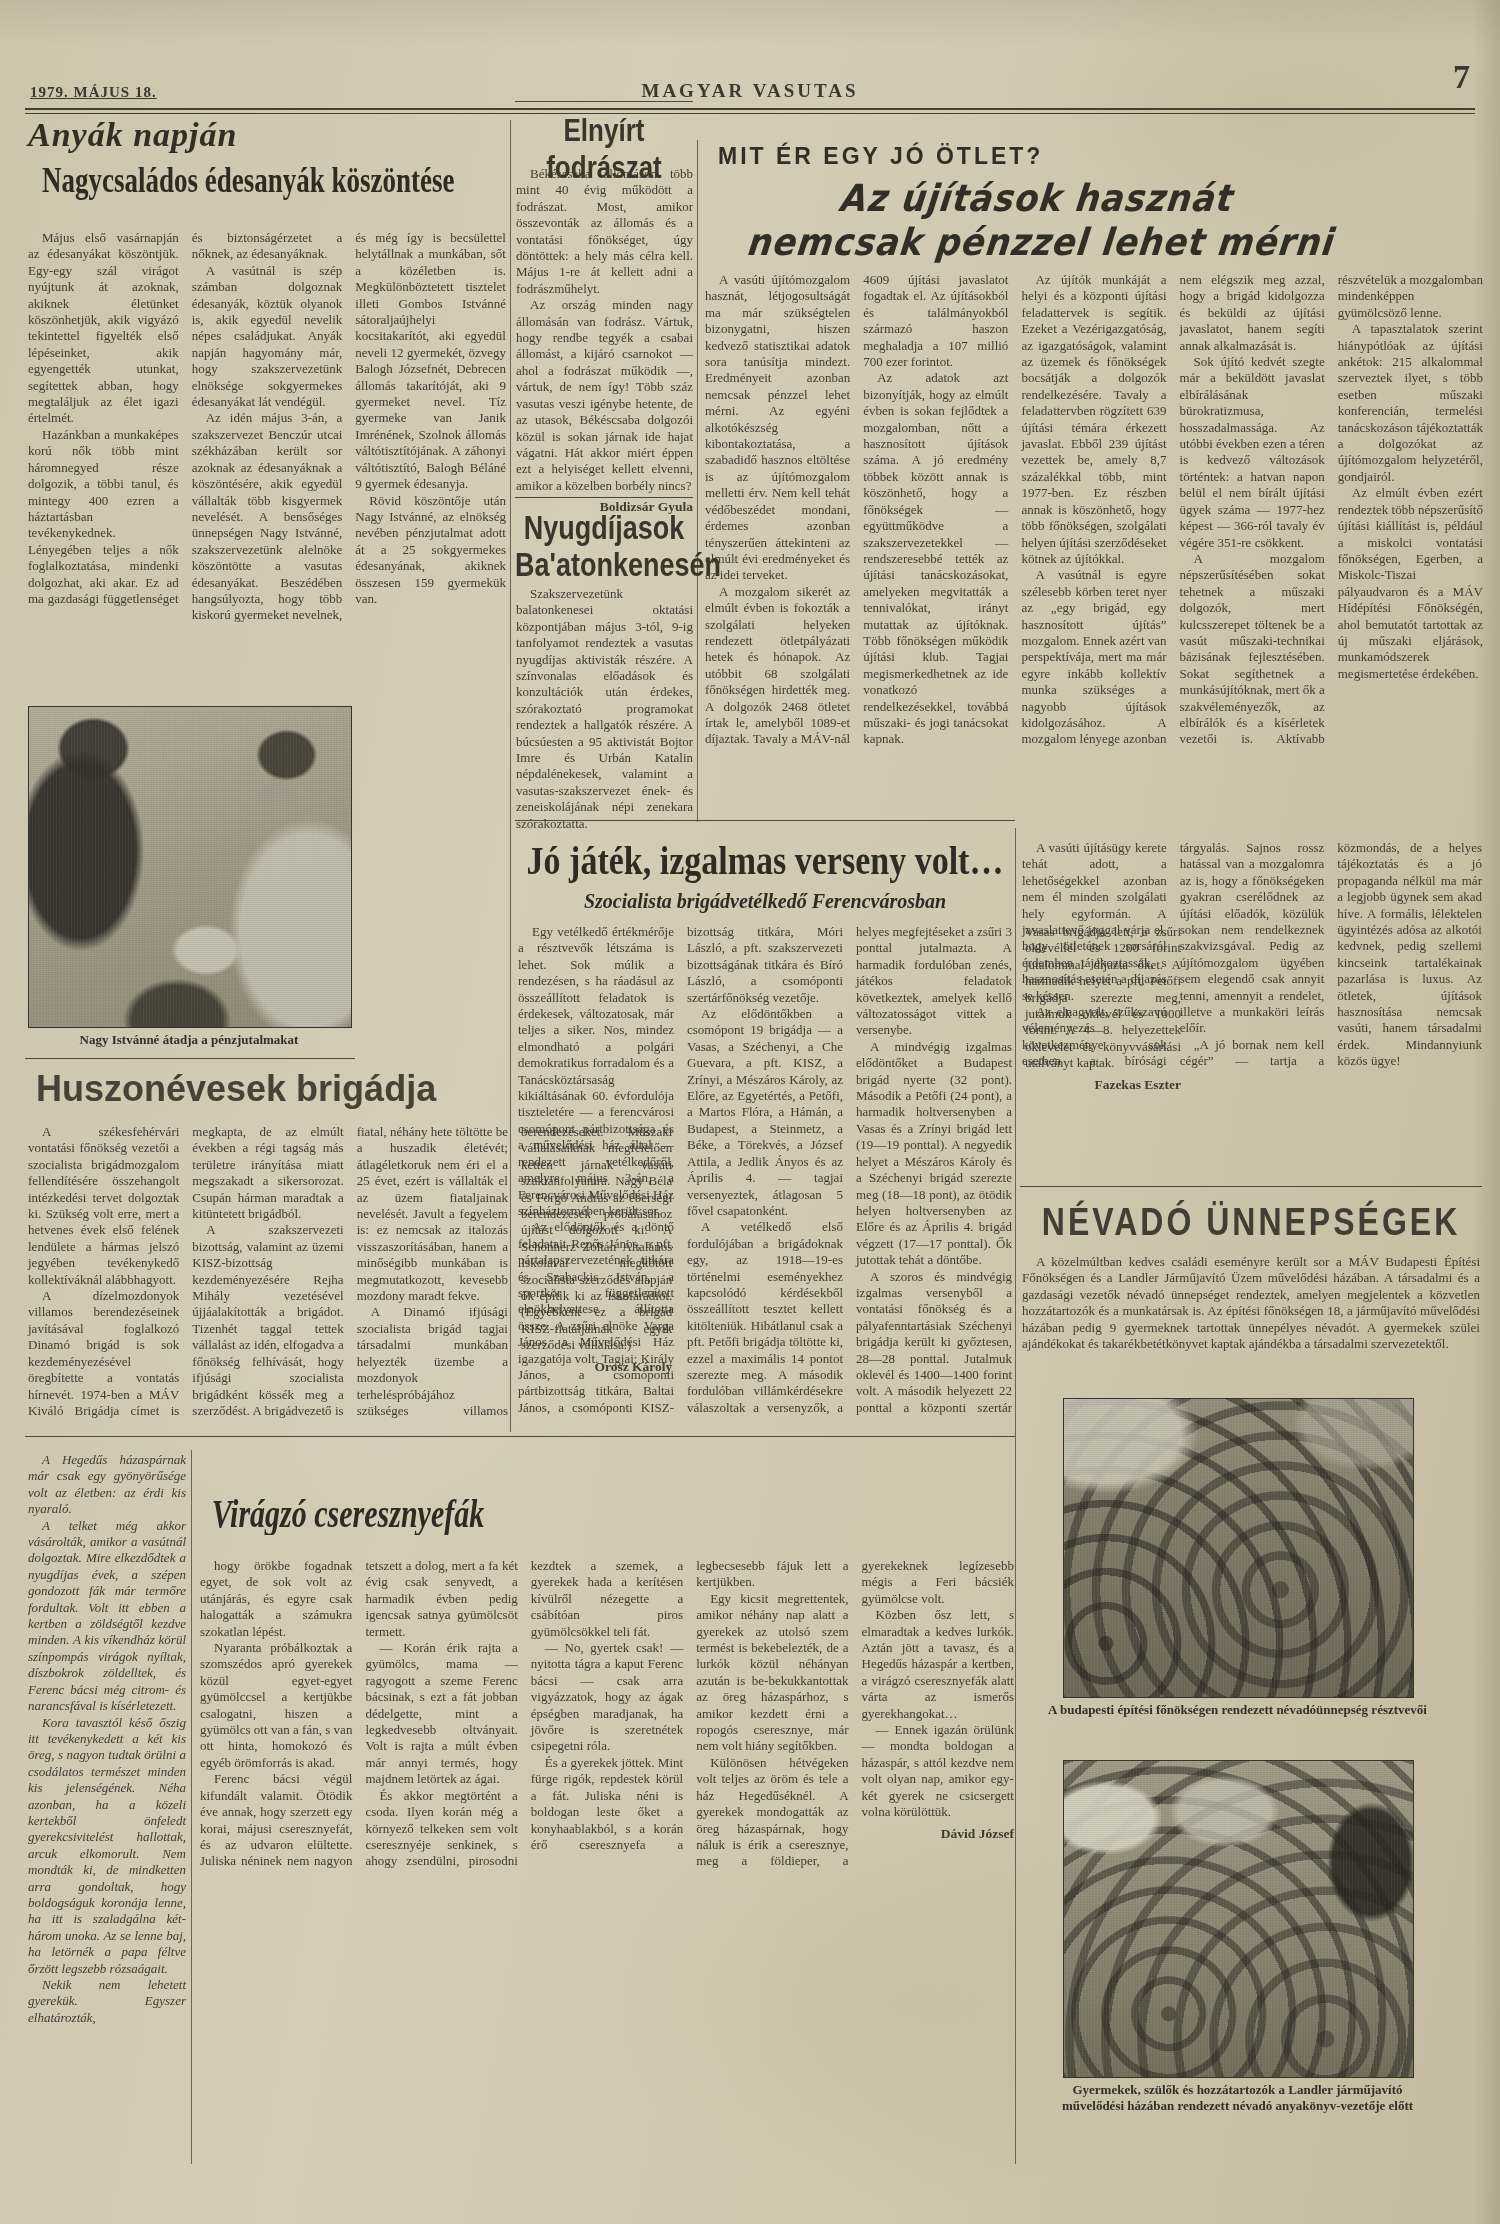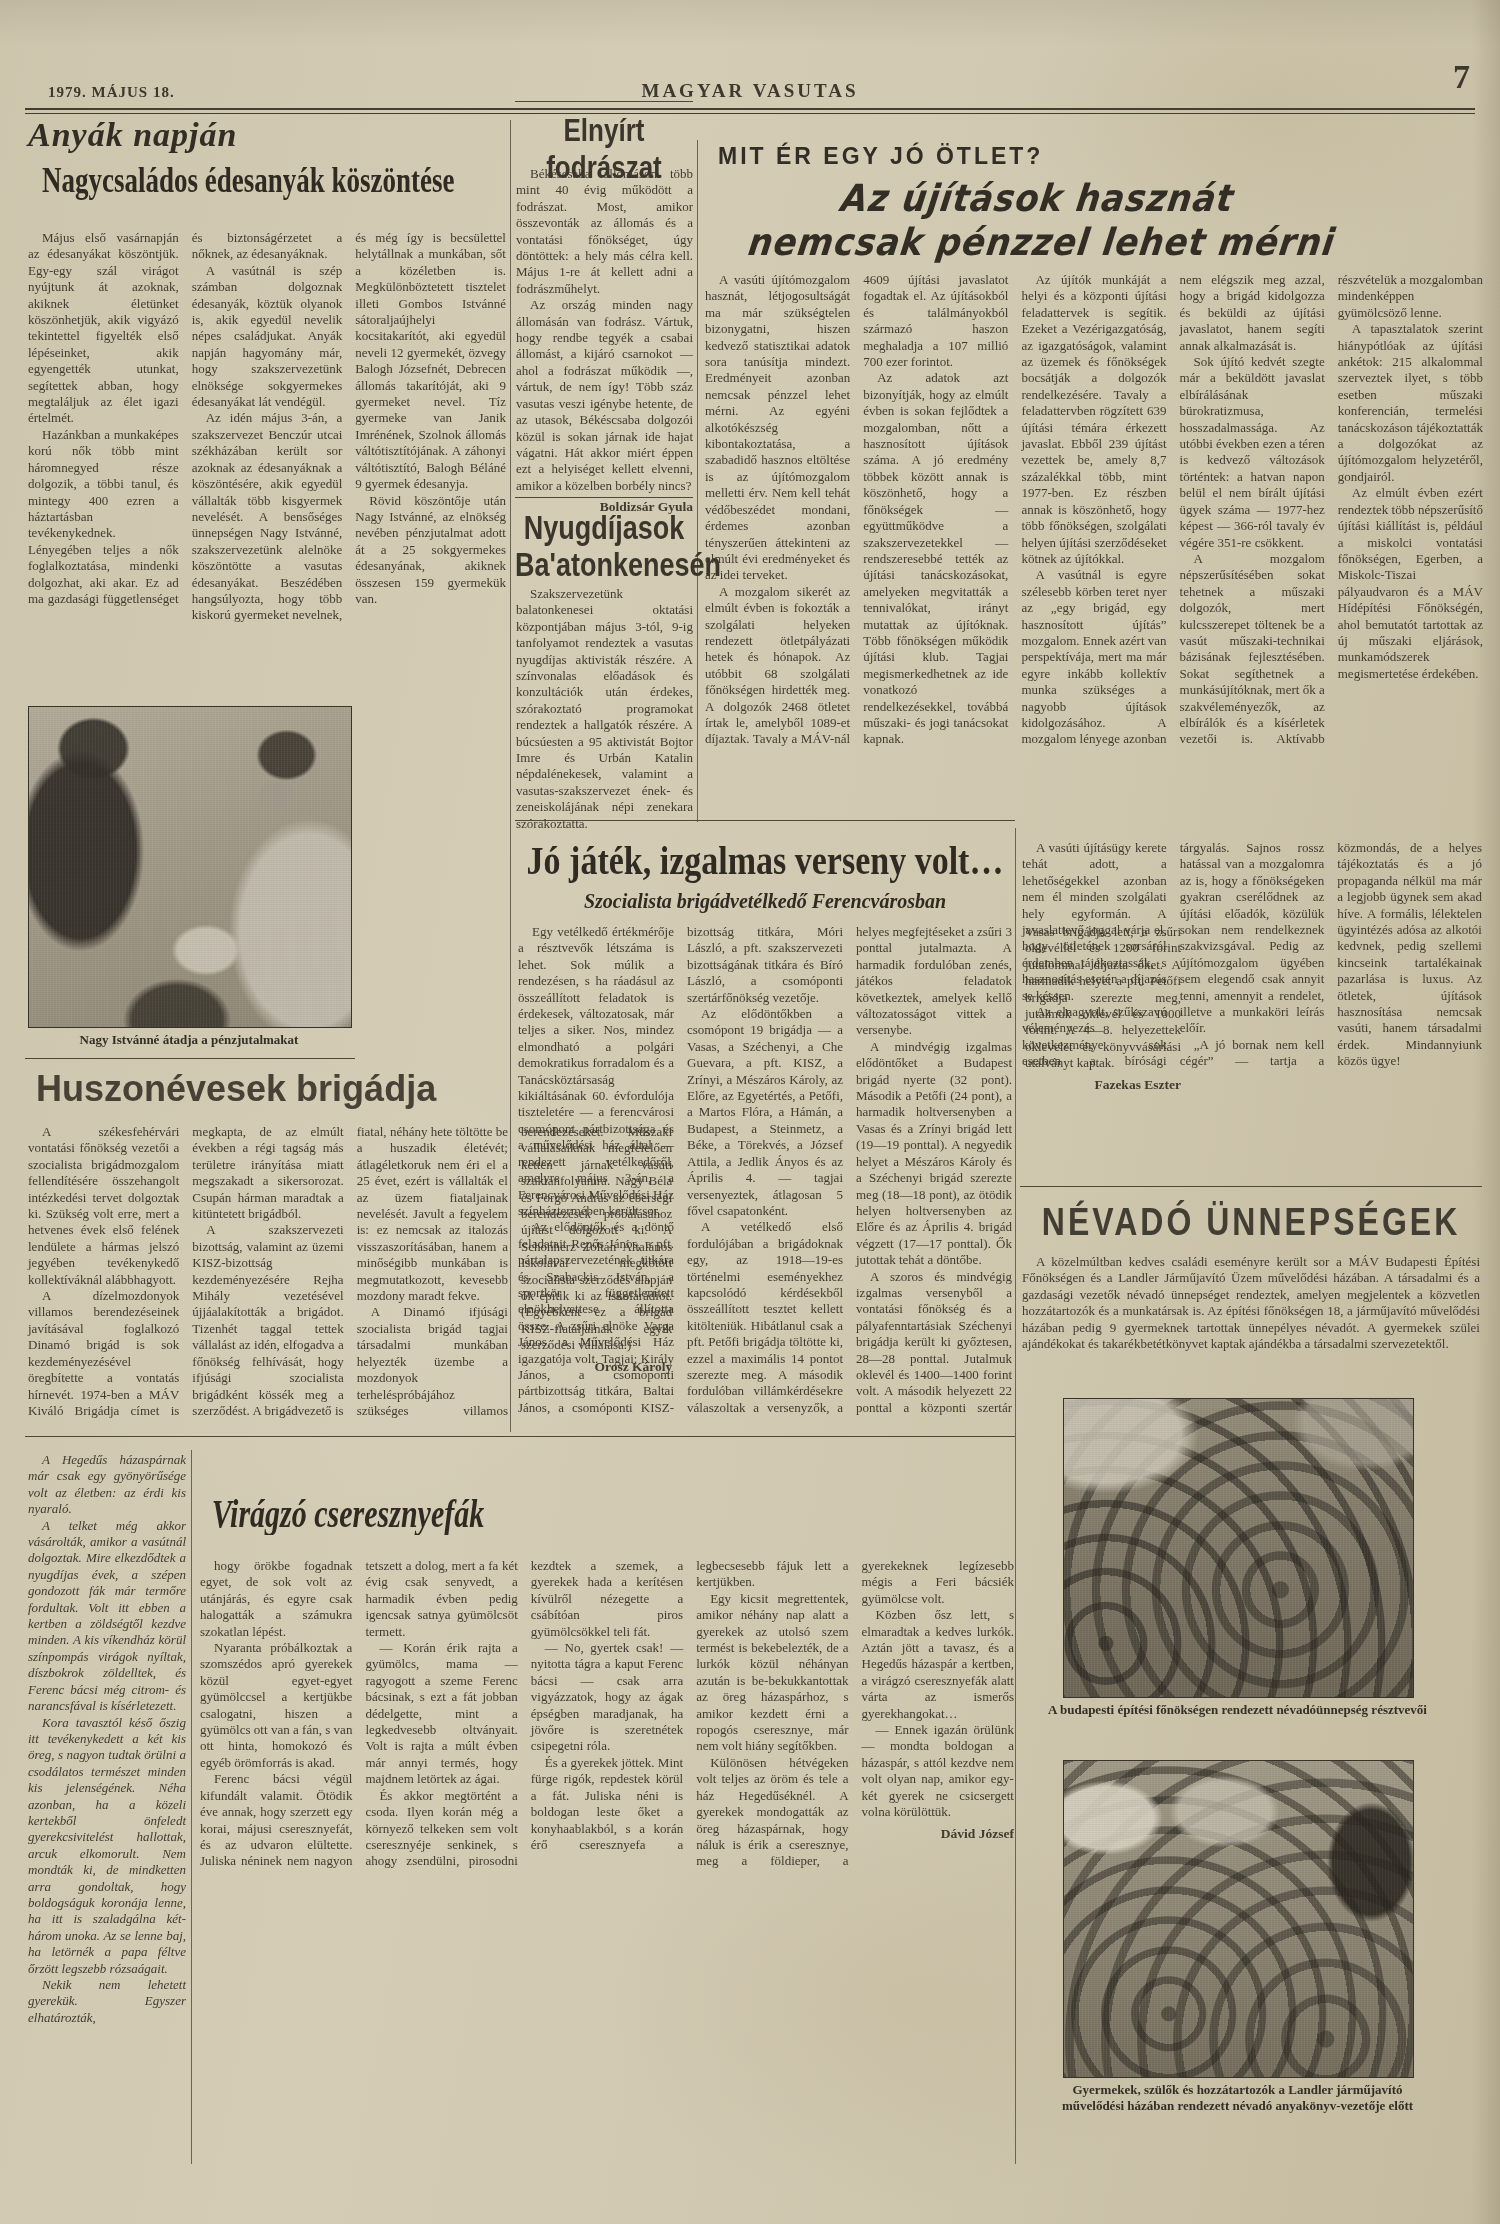--- a/index.html
+++ b/index.html
@@ -8,21 +8,21 @@
     font-family:"Liberation Serif",serif;color:#3e392f;
     background:
       linear-gradient(to left, rgba(70,58,35,.16), rgba(70,58,35,0) 28px),
       linear-gradient(to bottom, rgba(80,70,50,.10), rgba(80,70,50,0) 46px),
       radial-gradient(340px 220px at 84% 5%, rgba(135,115,75,.10), rgba(135,115,75,0) 70%),
       radial-gradient(500px 380px at 22% 58%, rgba(255,255,255,.06), rgba(255,255,255,0) 70%),
       radial-gradient(420px 300px at 60% 90%, rgba(120,100,60,.07), rgba(120,100,60,0) 70%),
       linear-gradient(100deg,#cdc5ac,#d4ccb5 35%,#cfc7ae 65%,#c4bba0);
   }
   .abs{position:absolute;}
-  .hdr-date{left:48px;top:84px;font-weight:bold;font-size:15px;letter-spacing:1px;}
+  .hdr-date{left:30px;top:84px;font-weight:bold;font-size:15px;letter-spacing:1px;text-decoration:underline;}
   .hdr-title{left:0;right:0;top:80px;text-align:center;font-weight:bold;font-size:19px;letter-spacing:3px;}
   .hdr-page{right:30px;top:58px;font-weight:bold;font-size:34px;}
   .hdr-rule{left:25px;top:108px;width:1450px;height:3px;border-top:2px solid #453f30;border-bottom:1px solid #453f30;}
 
   .hrule{height:1px;background:#4f4839;}
   .vrule{width:1px;background:#6b6452;}
 
   .kicker{font-style:italic;font-weight:bold;font-size:34px;letter-spacing:1px;color:#332e25;}
   .head-serif{font-weight:bold;color:#2f2b23;}
   .head-sans{font-family:"Liberation Sans",sans-serif;font-weight:bold;color:#3b362c;}

